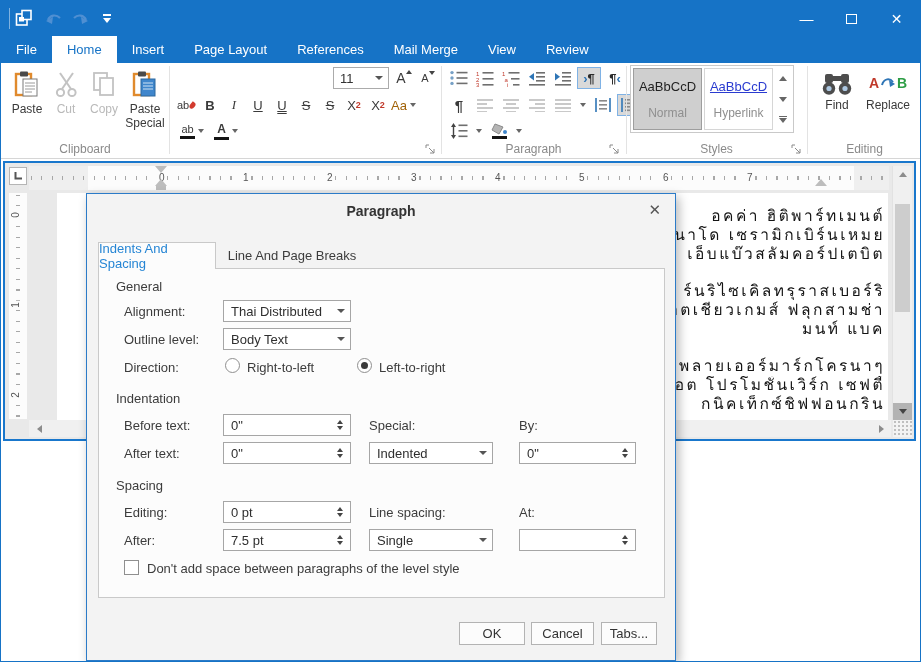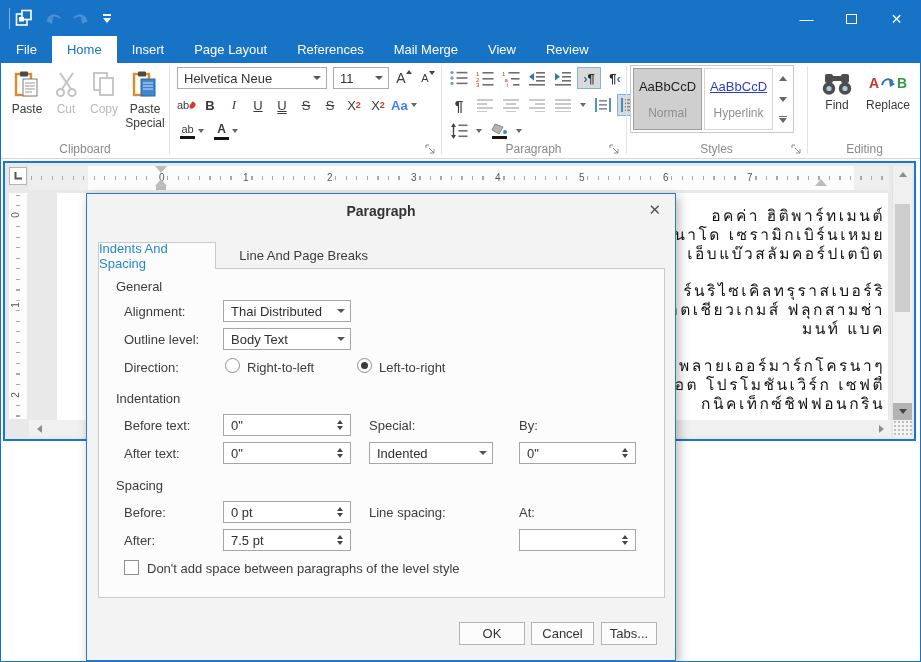--- a/index.html
+++ b/index.html
@@ -32,21 +32,21 @@
 .bigbtn .bicon{margin:2px 0 4px;height:29px;display:flex;align-items:flex-end}
 .disabled{color:#b9b9b9}
 .combo{position:absolute;height:22px;background:#fff;border:1px solid #ababab;display:flex;align-items:center;padding:0 18px 0 6px;font-size:13px;color:#333;white-space:nowrap;overflow:hidden}
 .cmb-caret{position:absolute;right:5px;top:8px;border-left:4px solid transparent;border-right:4px solid transparent;border-top:4px solid #555;width:0;height:0}
 .frow{position:absolute;display:flex;align-items:center;gap:2px}
 .fbtn{min-width:22px;height:22px;display:flex;align-items:center;justify-content:center;font-size:13px;color:#3a3a3a;position:relative}
 .b{font-weight:700}.i{font-style:italic;font-family:"Liberation Serif",serif}
 .u{text-decoration:underline}.uu{text-decoration:underline double}
 .st{text-decoration:line-through}
 .redscript{color:#c0392b;font-size:9px;font-weight:700}
-.blue-aa{color:#3b82f6;font-weight:700}
+.blue-aa{color:#a16207;font-weight:400}
 .caret-d{width:0;height:0;border-left:3.5px solid transparent;border-right:3.5px solid transparent;border-top:4px solid #666;margin-left:3px}
 .underbar{width:15px;height:3px;background:#141414;margin-top:1px}
 .colcol{display:flex;flex-direction:column;align-items:center;justify-content:center}
 .grow{position:relative;font-size:14px}
 .ic{width:24px;height:22px;display:flex;align-items:center;justify-content:center;position:relative;color:#3a3a3a}
 .ic.on{background:#d9d9d9;border:1px solid #7fb2e5}
 .ltrmark i,.rtlmark i{font-style:normal;color:#2e75b6;font-weight:700}
 .ltrmark,.rtlmark{font-size:13px;font-weight:700;color:#2b2b2b}
 .gallery{position:absolute;left:629px;top:2px;width:164px;height:68px;background:#fff;border:1px solid #c9c9c9}
 .scard{position:absolute;top:2px;height:62px;width:69px;display:flex;flex-direction:column;align-items:center;justify-content:center;overflow:hidden}
@@ -93,21 +93,21 @@
 .t-right-s{border-top:4px solid transparent;border-bottom:4px solid transparent;border-left:5px solid #8c8c8c}
 .hscroll{position:absolute;left:24px;top:257px;width:862px;height:17px;background:#f0f0f0}
 .hs-left{position:absolute;left:2px;top:0;width:16px;height:17px;display:flex;align-items:center;justify-content:center}
 .hs-right{position:absolute;right:2px;top:0;width:16px;height:17px;display:flex;align-items:center;justify-content:center}
 .grip{position:absolute;left:888px;top:257px;width:19px;height:17px;background-color:#f3f3f3;background-image:radial-gradient(#bfbfbf 1px,transparent 1px);background-size:4px 4px}
 
 
 #dialog{position:absolute;left:85px;top:192px;width:590px;height:468px;background:#f3f3f3;border:1px solid #2b7bc8;box-shadow:3px 4px 10px rgba(0,0,0,.28);z-index:20}
 .dtitle{position:absolute;top:9px;left:0;right:0;text-align:center;font-weight:700;font-size:14px;color:#333}
 .dclose{position:absolute;right:14px;top:7px;font-size:15px;color:#555}
-.dtab{position:absolute;display:flex;align-items:center;justify-content:flex-end;font-size:13px;color:#3c3c3c}
+.dtab{position:absolute;display:flex;align-items:center;justify-content:center;font-size:13px;color:#3c3c3c}
 .dtab.active{background:#fcfcfc;border:1px solid #c9c9c9;border-bottom:0;color:#2585d4;z-index:3}
 .tabpage{position:absolute;left:11px;top:74px;width:567px;height:330px;background:#fcfcfc;border:1px solid #c9c9c9;z-index:1}
 .dhead,.dlabel{position:absolute;font-size:13px;color:#3c3c3c;white-space:nowrap;z-index:4}
 .dcombo{position:absolute;height:22px;background:#fff;border:1px solid #a6a6a6;display:flex;align-items:center;padding:0 18px 0 7px;font-size:13px;color:#2f2f2f;z-index:4;white-space:nowrap;overflow:hidden}
 .dspin{position:absolute;height:22px;background:#fff;border:1px solid #a6a6a6;display:flex;align-items:center;padding:0 22px 0 7px;font-size:13px;color:#2f2f2f;z-index:4}
 .sp-up{position:absolute;right:7px;top:5px;border-left:3.5px solid transparent;border-right:3.5px solid transparent;border-bottom:4.5px solid #444;width:0;height:0}
 .sp-dn{position:absolute;right:7px;bottom:5px;border-left:3.5px solid transparent;border-right:3.5px solid transparent;border-top:4.5px solid #444;width:0;height:0}
 .radio{position:absolute;width:15px;height:15px;border:1px solid #8f8f8f;border-radius:50%;background:#fff;z-index:4}
 .radio.sel::after{content:"";position:absolute;left:3px;top:3px;width:7px;height:7px;border-radius:50%;background:#3b3b3b}
 .checkbox{position:absolute;width:15px;height:15px;border:1px solid #8f8f8f;background:#fff;z-index:4}
@@ -220,24 +220,20 @@
               <line x1="11" y1="19" x2="21" y2="19"></line>
             </g>
           </svg>
       </span>
       <span>Paste</span>
       <span>Special</span>
     </div>
     <div class="glabel" style="left:0;width:168px">Clipboard</div>
     <div class="gsep" style="left:168px"></div>
 
-    <div class="combo" style="left:176px;top:4px;width:150px">
-      <span>Helvetica Neue</span>
-      <span class="cmb-caret"></span>
-    </div>
     <div class="combo" style="left:332px;top:4px;width:56px">
       <span>11</span>
       <span class="cmb-caret"></span>
     </div>
     <div class="fbtn" style="position:absolute;left:392px;top:4px">
       <span class="grow">A</span>
         <i class="grow up" style="position:relative;display:inline-block;border-left:3px solid transparent;border-right:3px solid transparent;border-bottom:4px solid #444;top:-6px"></i>
     </div>
     <div class="fbtn" style="position:absolute;left:416px;top:4px">
       <span style="font-size:11px">A</span>
@@ -612,34 +608,38 @@
       <span>Indented</span>
       <span class="cmb-caret"></span>
     </div>
     <div class="dspin" style="left:432px;top:248px;width:117px">
       <span>0"</span>
       <i class="sp-up"></i>
         <i class="sp-dn"></i>
     </div>
 
     <div class="dhead" style="left:29px;top:284px">Spacing</div>
-    <div class="dlabel" style="left:37px;top:311px">Before:</div>
+    <div class="dlabel" style="left:37px;top:311px">Editing:</div>
     <div class="dspin" style="left:136px;top:307px;width:128px">
       <span>0 pt</span>
       <i class="sp-up"></i>
         <i class="sp-dn"></i>
     </div>
     <div class="dlabel" style="left:282px;top:311px">Line spacing:</div>
     <div class="dlabel" style="left:432px;top:311px">At:</div>
     <div class="dlabel" style="left:37px;top:339px">After:</div>
     <div class="dspin" style="left:136px;top:335px;width:128px">
       <span>7.5 pt</span>
       <i class="sp-up"></i>
         <i class="sp-dn"></i>
     </div>
+    <div class="dcombo" style="left:282px;top:335px;width:124px">
+      <span>Single</span>
+      <span class="cmb-caret"></span>
+    </div>
     <div class="dspin" style="left:432px;top:335px;width:117px">
       <span></span>
       <i class="sp-up"></i>
         <i class="sp-dn"></i>
     </div>
     <span class="checkbox" style="left:37px;top:366px"></span>
     <div class="dlabel" style="left:60px;top:367px">Don't add space between paragraphs of the level style</div>
 
     <div class="dbtn" style="left:372px;top:428px;width:66px">OK</div>
     <div class="dbtn" style="left:444px;top:428px;width:63px">Cancel</div>

